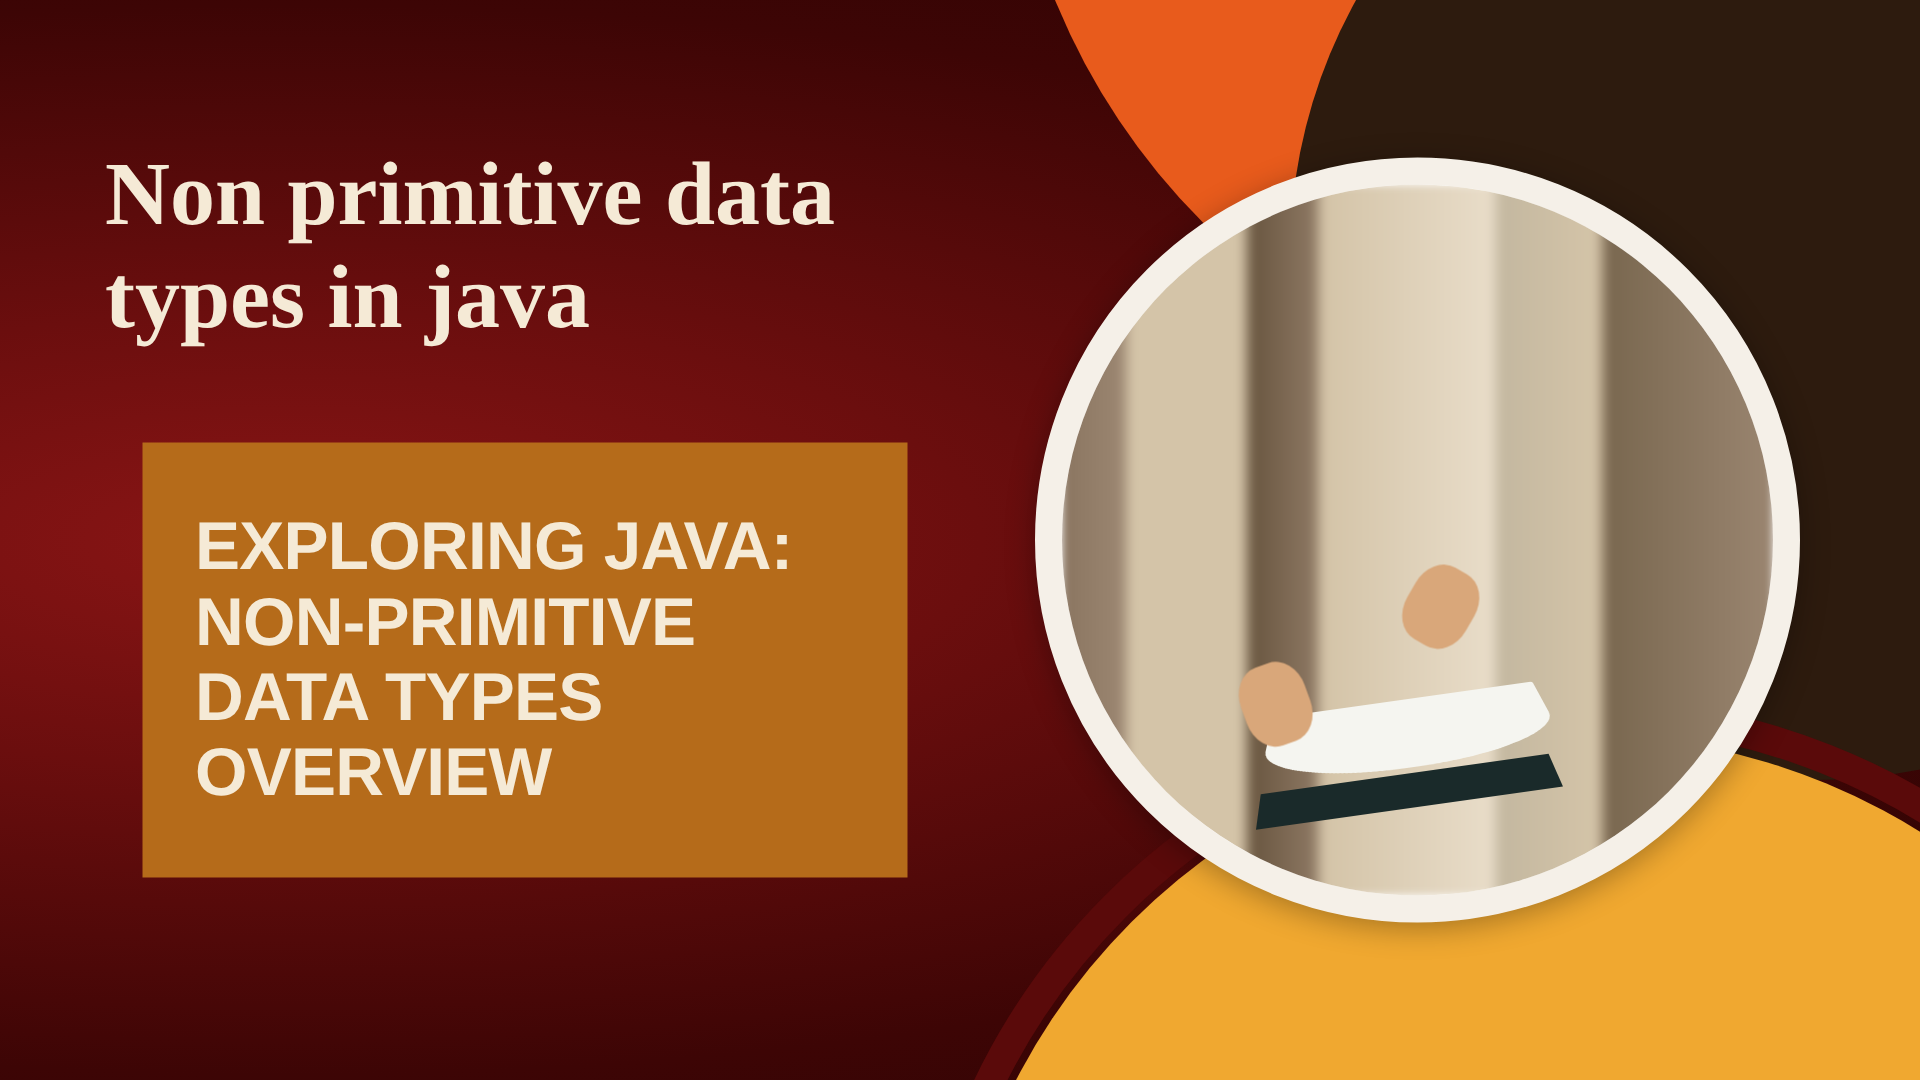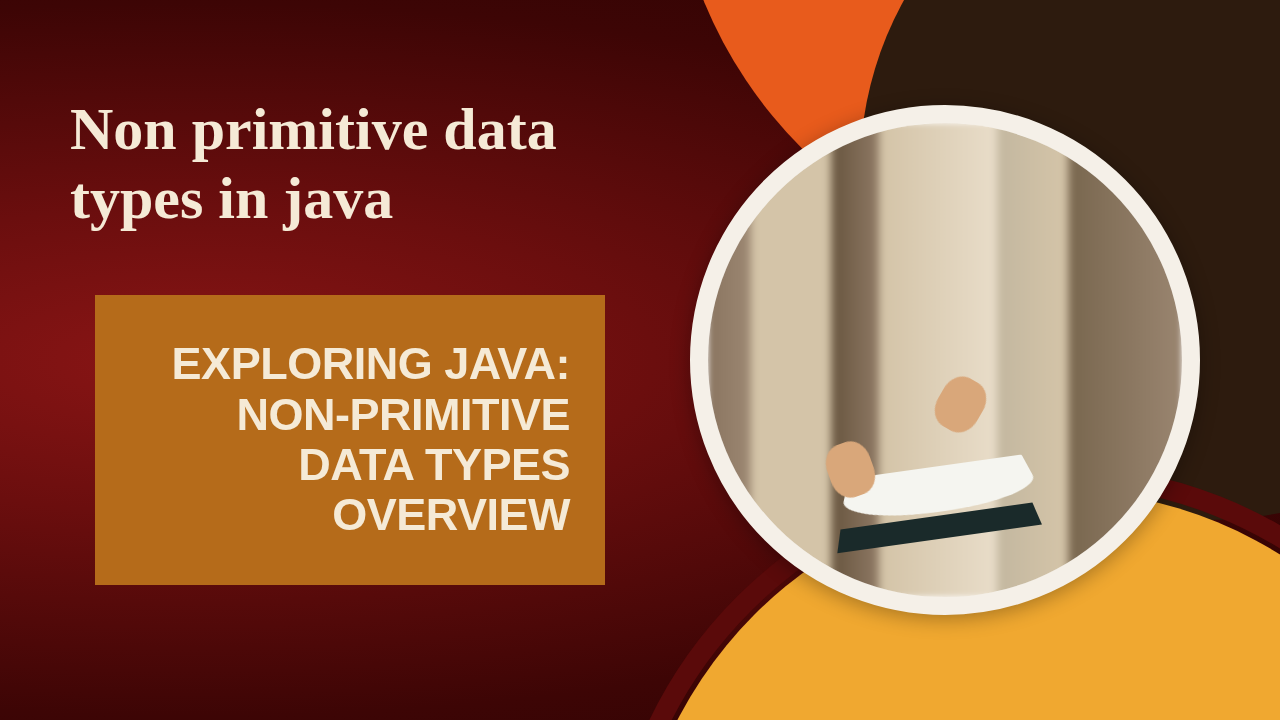--- a/index.html
+++ b/index.html
@@ -186,21 +186,20 @@
     
     .subtitle {
       color: #f5ead6;
       font-size: 45px;
       font-weight: 900;
       line-height: 1.12;
       font-family: 'Arial Black', Impact, sans-serif;
       text-transform: uppercase;
       letter-spacing: -0.5px;
       font-stretch: condensed;
-      text-align: right;
     }
   </style>
 </head>
 <body>
 
 <div class="canvas">
 
   <div class="blob-orange"></div>
   <div class="blob-brown"></div>
   <div class="blob-yellow-ring"></div>

